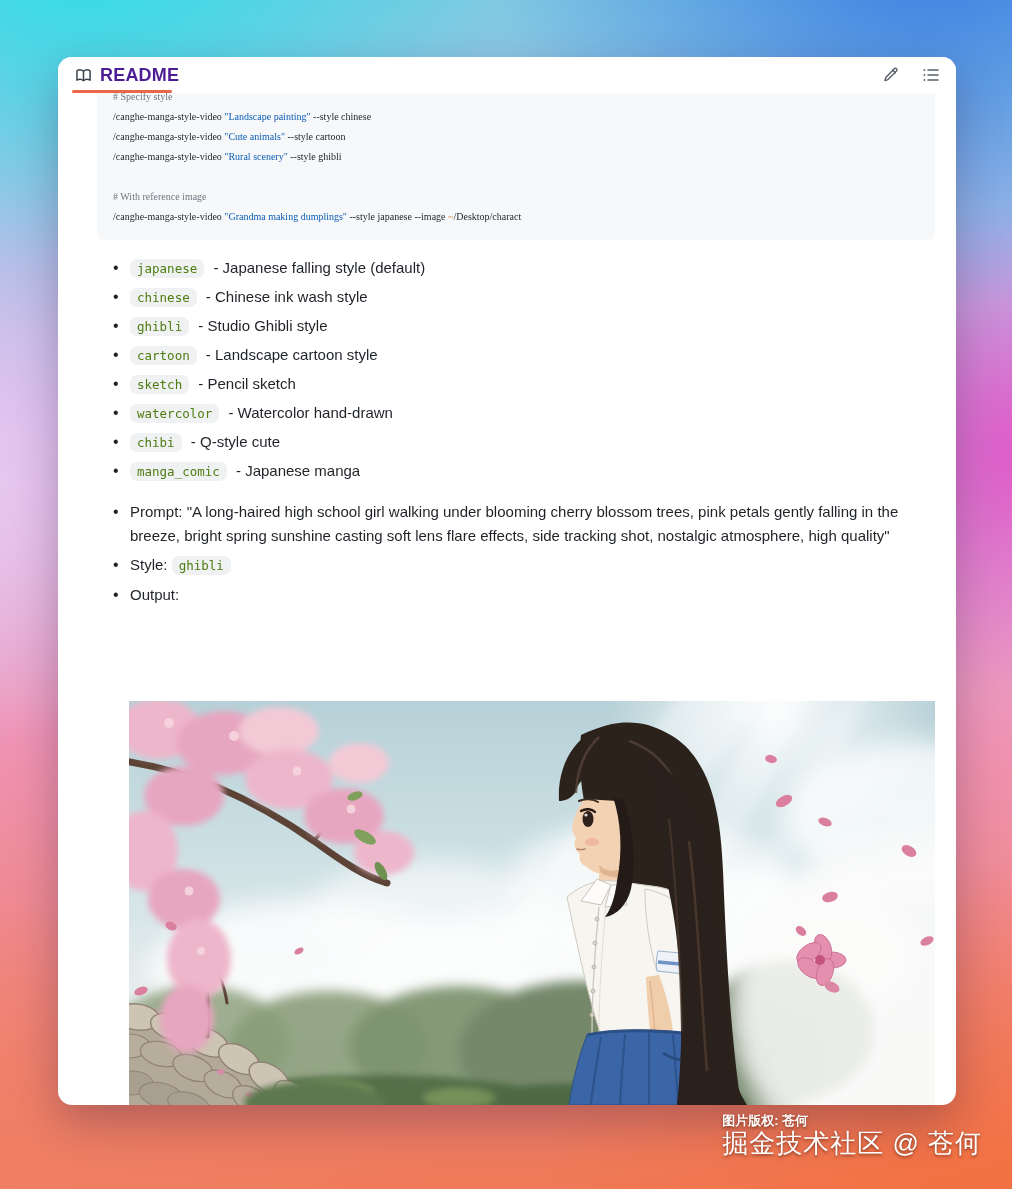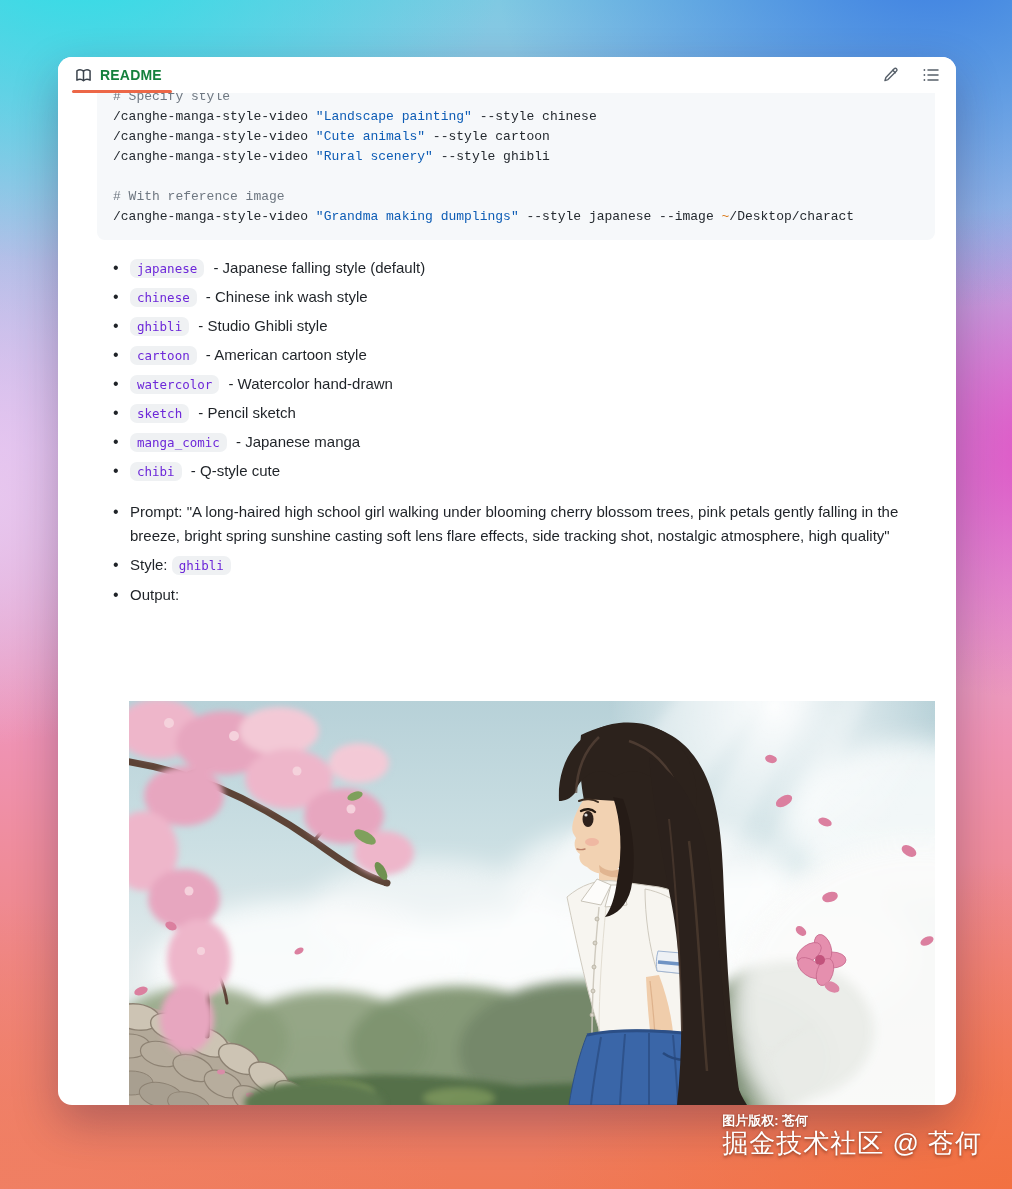--- a/index.html
+++ b/index.html
@@ -23,59 +23,59 @@
     position:absolute; left:58px; top:57px; width:898px; height:1048px;
     background:#ffffff; border-radius:14px; overflow:hidden;
     box-shadow:0 18px 45px rgba(40,20,60,.30);
   }
   .card-header {
     position:absolute; left:0; top:0; width:100%; height:36px;
     background:#ffffff; display:flex; align-items:center; padding:0 16px;
     z-index:5;
   }
   .hdr-left { display:flex; align-items:center; gap:8px; }
-  .hdr-title { font-size:14px; font-weight:700; color:#15803d; letter-spacing:.2px; }
+  .hdr-title { font-size:18px; font-weight:700; color:#4c1d95; letter-spacing:.2px; }
   .hdr-spacer { flex:1; }
   .hdr-icons { display:flex; align-items:center; gap:22px; }
   .icon-btn { width:18px; height:18px; display:flex; align-items:center; justify-content:center; cursor:pointer; }
   .tab-underline {
     position:absolute; left:14px; bottom:0; width:100px; height:3px;
     border-radius:2px; background:#ec6747;
   }
 
   .card-body { position:absolute; left:39px; right:21px; top:36px; bottom:0; }
 
   
   .code-block {
     width:838px; height:147px; overflow:hidden;
     background:#f6f8fa; border-radius:0 0 8px 8px;
   }
   .code-block pre {
     margin:-18px 0 0 0; padding:12px 16px;
-    font-family:Liberation Mono, monospace;
-    font-size:13px; line-height:20px; color:#24292f; white-space:pre;
+    font-family:Liberation Serif, serif;
+    font-size:10px; line-height:20px; color:#24292f; white-space:pre;
   }
   .tok-c { color:#6e7781; }
   .tok-s { color:#0d5cb5; }
   .tok-o { color:#d97716; }
 
   
   .md-h { margin-top:26px; font-size:15.5px; font-weight:700; color:#1f2328; }
   ul.md-list { margin-top:16px; list-style:none; padding-left:16px; }
   ul.md-list li {
     position:relative; padding-left:17px; font-size:15px; color:#1f2328;
     line-height:24px; margin-bottom:5px;
   }
   ul.md-list li::before {
     content:"•"; position:absolute; left:0; top:0; font-size:16px; color:#1f2328;
   }
   ul.styles-list li { margin-bottom:4.5px; line-height:23.5px; }
   code.chip {
     font-family:"DejaVu Sans Mono","Liberation Mono",monospace;
-    font-size:12.5px; background:#eff1f3; color:#6d28d9;
+    font-size:12.5px; background:#eff1f3; color:#4d7c0f;
     padding:2px 7px; border-radius:7px; margin-right:5px;
   }
   .test-list { margin-top:14px; }
   .test-list li.prompt-item { max-width:822px; margin-bottom:5px; }
   .test-list li { margin-bottom:5px; }
 
   
   .illustration {
     position:absolute; left:71px; top:644px; width:806px; height:404px;
     overflow:hidden; background:#cfe0e4;
@@ -137,25 +137,25 @@
 <span class="tok-c"># With reference image</span>
 <span>/canghe-manga-style-video </span><span class="tok-s">"Grandma making dumplings"</span><span> --style japanese --image </span><span class="tok-o">~</span><span>/Desktop/charact</span>
 </pre>
     </div>
 
 
     <ul class="md-list styles-list" id="styles-list">
         <li><code class="chip">japanese</code><span> - Japanese falling style (default)</span></li>
         <li><code class="chip">chinese</code><span> - Chinese ink wash style</span></li>
         <li><code class="chip">ghibli</code><span> - Studio Ghibli style</span></li>
-        <li><code class="chip">cartoon</code><span> - American cartoon style</span></li>
+        <li><code class="chip">cartoon</code><span> - Landscape cartoon style</span></li>
+        <li><code class="chip">sketch</code><span> - Pencil sketch</span></li>
         <li><code class="chip">watercolor</code><span> - Watercolor hand-drawn</span></li>
-        <li><code class="chip">sketch</code><span> - Pencil sketch</span></li>
+        <li><code class="chip">chibi</code><span> - Q-style cute</span></li>
         <li><code class="chip">manga_comic</code><span> - Japanese manga</span></li>
-        <li><code class="chip">chibi</code><span> - Q-style cute</span></li>
       </ul>
 
 
     <ul class="md-list test-list">
       <li class="prompt-item"><span>Prompt: </span><span>"A long-haired high school girl walking under blooming cherry blossom trees, pink petals gently falling in the breeze, bright spring sunshine casting soft lens flare effects, side tracking shot, nostalgic atmosphere, high quality"</span></li>
       <li><span>Style: </span><code class="chip">ghibli</code></li>
       <li><span>Output:</span></li>
     </ul>
   </div>
 

